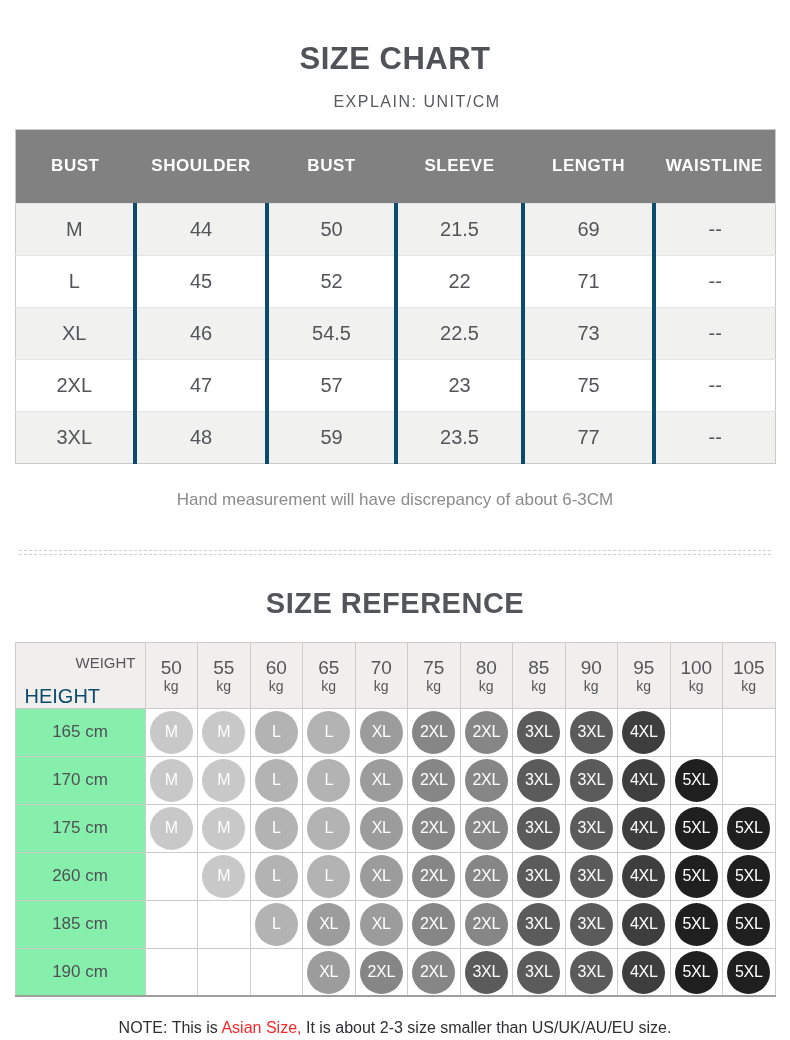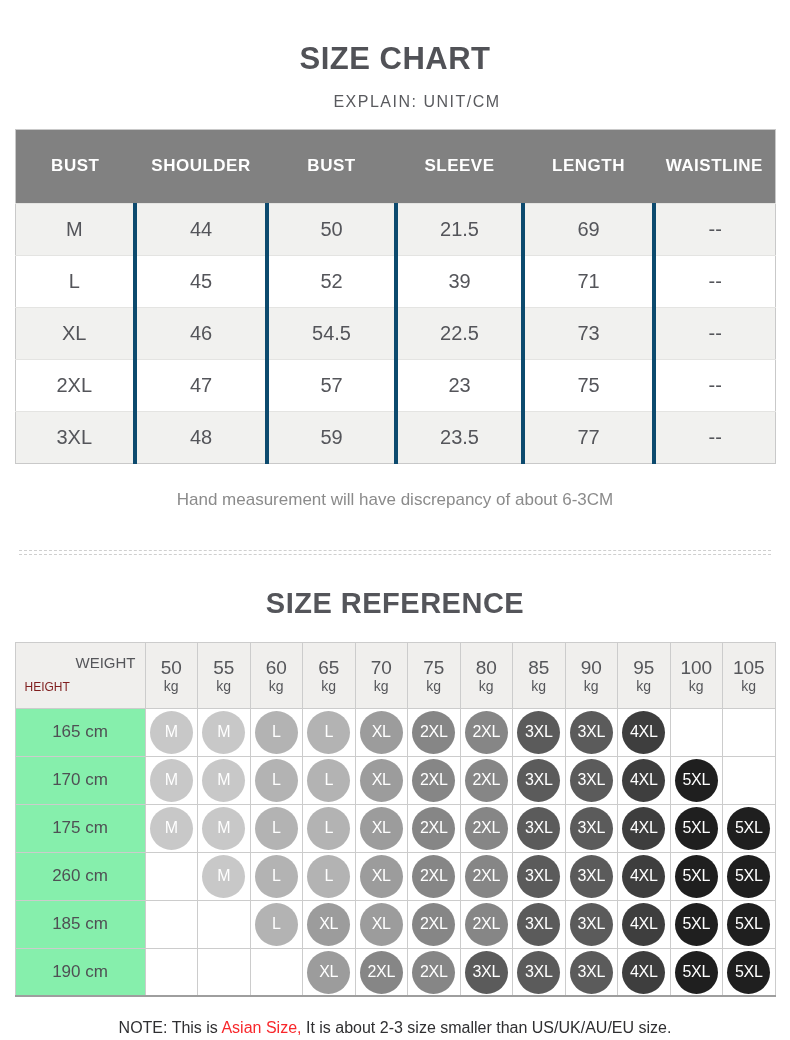--- a/index.html
+++ b/index.html
@@ -65,21 +65,21 @@
     color: #55565a; font-weight: normal; text-align: center; vertical-align: middle;
   }
   th.corner {
     position: relative;
     background-color: #f0efed;
     background-image: linear-gradient(to bottom right,
       transparent calc(50% - 0.7px), #c2c2c2 calc(50% - 0.7px),
       #c2c2c2 calc(50% + 0.7px), transparent calc(50% + 0.7px));
   }
   .corner-top { position: absolute; top: 11px; right: 9px; font-size: 15px; color: #55565a; }
-  .corner-bottom { position: absolute; bottom: 14px; left: 9px; font-size: 12px; color: #7f1d1d; }
+  .corner-bottom { position: absolute; bottom: 0; left: 9px; font-size: 20px; color: #0c4a6e; }
   .weight-num { font-size: 19px; line-height: 1.15; }
   .weight-unit { font-size: 14px; line-height: 1.1; }
   table.ref tbody th {
     background: #86efac; height: 48px;
     font-size: 17px; font-weight: normal; color: #4f5054;
     text-align: center; vertical-align: middle;
   }
   table.ref tbody td { background: #fff; height: 48px; padding: 0; text-align: center; vertical-align: middle; }
   .badge {
     width: 43px; height: 43px; border-radius: 50%;
@@ -127,21 +127,21 @@
           <td>44</td>
           <td>50</td>
           <td>21.5</td>
           <td>69</td>
           <td>--</td>
         </tr>
         <tr>
           <td>L</td>
           <td>45</td>
           <td>52</td>
-          <td>39</td>
+          <td>22</td>
           <td>71</td>
           <td>--</td>
         </tr>
         <tr>
           <td>XL</td>
           <td>46</td>
           <td>54.5</td>
           <td>22.5</td>
           <td>73</td>
           <td>--</td>

